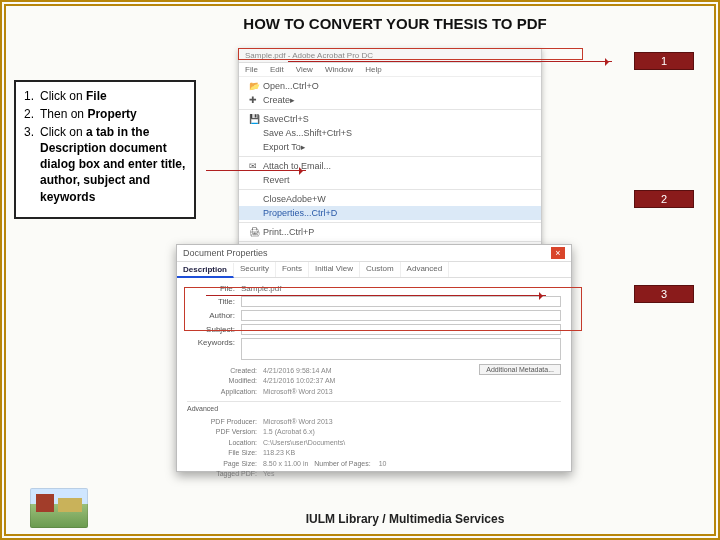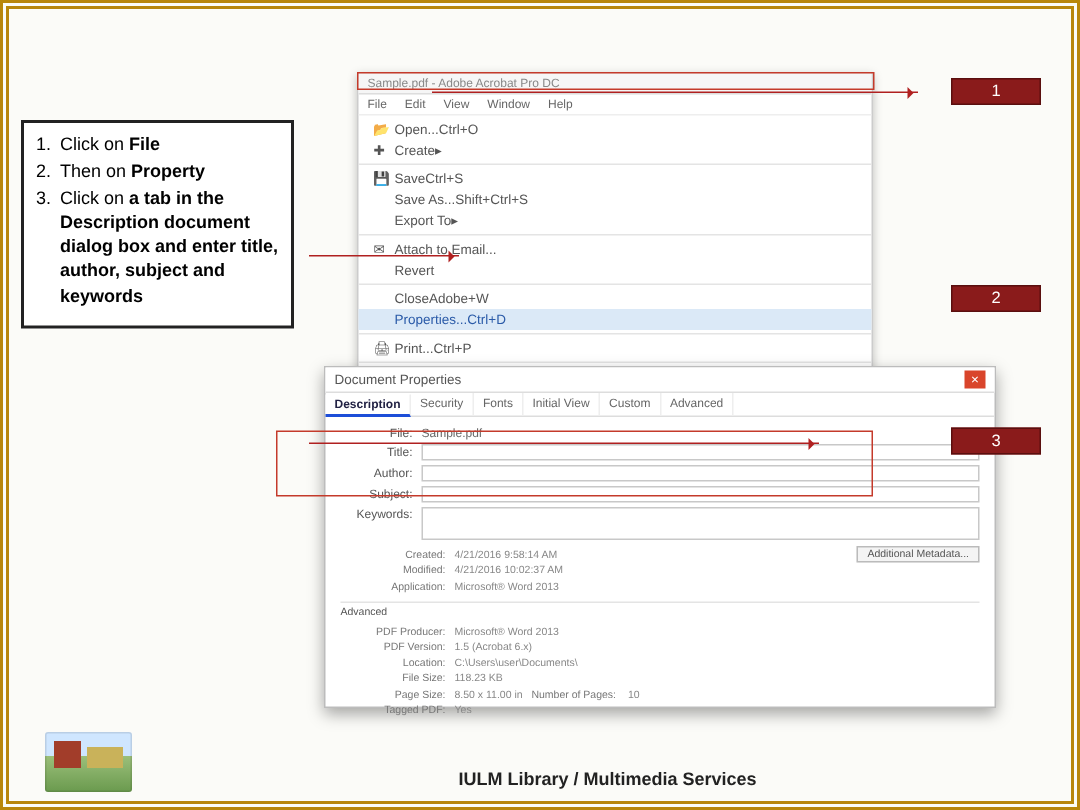--- a/index.html
+++ b/index.html
@@ -39,21 +39,21 @@
   }
   .steps-box ol { list-style: none; }
   .steps-box li { display: flex; margin-bottom: 2px; }
   .steps-box .num { width: 16px; flex-shrink: 0; }
   .steps-box .txt b { font-weight: bold; }
 
   
   .acrobat-menu {
     position: absolute;
     top: 8px; left: 232px;
-    width: 344px;
+    width: 304px;
     background: #fff;
     border: 1px solid #ccc;
     box-shadow: 0 2px 6px rgba(0,0,0,.25);
     font-size: 9px;
     color: #555;
   }
   .acrobat-title {
     background: #f6f6f6;
     border-bottom: 1px solid #ddd;
     padding: 2px 6px;
@@ -122,27 +122,26 @@
     width: 345px; height: 12px;
     border: 1.5px solid #c43a2b;
     z-index: 24;
     pointer-events: none;
   }
 
   
   .prop-dialog {
     position: absolute;
     top: 204px; left: 170px;
-    width: 448px; height: 228px;
+    width: 396px; height: 228px;
     background: #fff;
     border: 1px solid #bcbcbc;
     box-shadow: 0 4px 10px rgba(0,0,0,.35);
     font-size: 8px;
     color: #555;
-    margin-left: 40px;
   }
   .prop-title {
     display:flex; justify-content: space-between; align-items:center;
     background:#fff; border-bottom:1px solid #ddd;
     padding:2px 6px; font-size:9px;
   }
   .prop-title .close {
     width:14px; height:12px; background:#d9452b; color:#fff;
     text-align:center; line-height:12px; font-size:9px;
   }
@@ -198,21 +197,21 @@
     padding-left: 90px;
   }
 </style>
 </head>
 <body>
 
 <div class="slide">
 
   <div class="title-area">
     <h1>
-      <br>
+      <span>HOW TO CONVERT YOUR THESIS TO PDF</span><br>
     </h1>
   </div>
 
   <div class="content">
 
     <div class="callout c1">1</div>
     <div class="callout c2">2</div>
     <div class="callout c3">3</div>
 
     <div class="redbox"></div>

